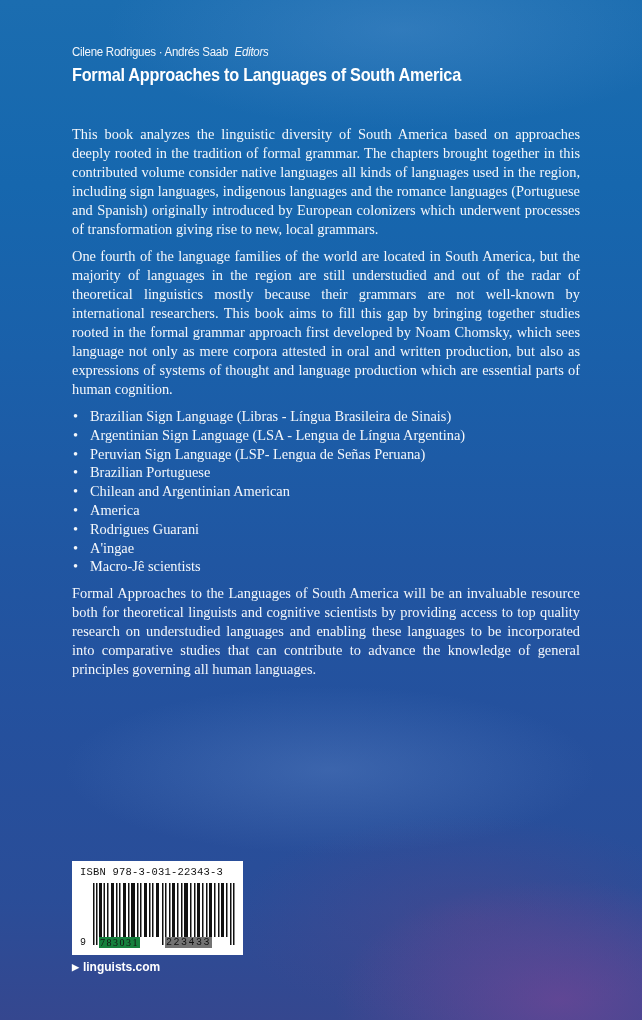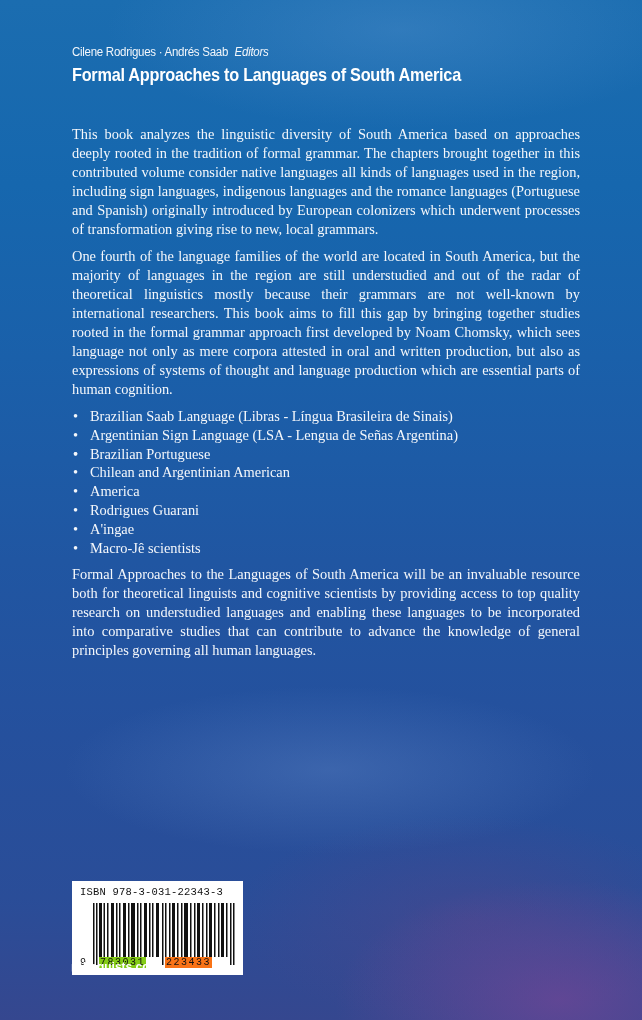--- a/index.html
+++ b/index.html
@@ -29,34 +29,34 @@
     font-family: "Liberation Serif", serif; font-size: 14.4px; line-height: 19px; color: #f4f7fb;
     text-align: justify;
   }
   .body-text p { margin: 0 4px 8px 0; }
   .body-text p.last-before-list { margin-bottom: 6px; }
   .lang-list { list-style: none; margin: 0 0 8px 0; padding: 0; }
   .lang-list li { position: relative; padding-left: 18px; text-align: left; line-height: 18.8px; }
   .lang-list li .bullet { position: absolute; left: 1px; top: 0; }
   .it { }
   .barcode-box {
-    position: absolute; left: 72px; top: 861px; width: 171px; height: 94px; background: #ffffff; margin-top: 20px;
+    position: absolute; left: 72px; top: 861px; width: 171px; height: 94px; background: #ffffff;
   }
   .isbn-text {
     position: absolute; left: 8px; top: 5px; font-family: "Liberation Mono", monospace; font-size: 10.5px; color: #111;
     letter-spacing: 0.2px; white-space: nowrap;
   }
   .bars { position: absolute; left: 21px; top: 22px; width: 142px; height: 62px; }
   .ean-digits {
     position: absolute; left: 8px; top: 76px; font-family: "Liberation Mono", monospace; font-size: 10px; color: #111;
     white-space: nowrap;
   }
   .ean-first { position: absolute; left: 0; }
-  .ean-g1 { position: absolute; left: 19px; letter-spacing: 1.5px; background: #84cc16; padding: 0 1px; }
-  .ean-g2 { position: absolute; left: 85px; letter-spacing: 1.5px; background: #f97316; padding: 0 1px; }
+  .ean-g1 { position: absolute; left: 19px; letter-spacing: 1.5px; background: #15803d; padding: 0 1px; font-family: Liberation Serif, serif; }
+  .ean-g2 { position: absolute; left: 85px; letter-spacing: 1.5px; background: #737373; padding: 0 1px; }
   .publisher-link {
     position: absolute; left: 72px; top: 960px; font-family: "Liberation Sans", sans-serif;
     font-size: 12px; font-weight: bold; color: #ffffff; text-decoration: none; display: flex; align-items: center;
   }
   .publisher-link .arrow { font-size: 9px; margin-right: 4px; }
 </style>
 </head>
 <body>
 
 <div class="cover">
@@ -66,23 +66,23 @@
     <span class="role">Editors</span>
   </div>
 
   <div class="title">Formal Approaches to Languages of South America</div>
 
   <div class="body-text">
     <p>This book analyzes the linguistic diversity of South America based on approaches deeply rooted in the tradition of formal grammar. The chapters brought together in this contributed volume consider native languages all kinds of languages used in the region, including sign languages, indigenous languages and the romance languages (Portuguese and Spanish) originally introduced by European colonizers which underwent processes of transformation giving rise to new, local grammars.</p>
     <p>One fourth of the language families of the world are located in South America, but the majority of languages in the region are still understudied  and out of the radar of theoretical linguistics mostly because their grammars are not well-known by international researchers. This book aims to fill this gap by bringing together studies rooted in the formal grammar approach first developed by Noam Chomsky, which sees language not only as mere corpora attested in oral and written production, but also as expressions of systems of thought and language production which are essential parts of human cognition.</p>
 
     <ul class="lang-list">
-      <li><span class="bullet">•</span><span>Brazilian Saab Language (Libras - Língua Brasileira de Sinais)</span></li>
-      <li><span class="bullet">•</span><span>Argentinian Sign Language (LSA - Lengua de Señas Argentina)</span></li>
-      <li><span class="bullet">•</span></li>
+      <li><span class="bullet">•</span><span>Brazilian Sign Language (Libras - Língua Brasileira de Sinais)</span></li>
+      <li><span class="bullet">•</span><span>Argentinian Sign Language (LSA - Lengua de Língua Argentina)</span></li>
+      <li><span class="bullet">•</span><span>Peruvian Sign Language (LSP- Lengua de Señas Peruana)</span></li>
       <li><span class="bullet">•</span><span>Brazilian Portuguese</span></li>
       <li><span class="bullet">•</span><span>Chilean and Argentinian American</span></li>
       <li><span class="bullet">•</span><span>America</span></li>
       <li><span class="bullet">•</span><span>Rodrigues Guarani</span></li>
       <li><span class="bullet">•</span><span>A'ingae</span></li>
       <li><span class="bullet">•</span><span>Macro-Jê scientists</span></li>
     </ul>
 
     <p><span class="it">Formal Approaches to the Languages of South America</span><span> will be an invaluable resource both for theoretical linguists and cognitive scientists by providing access to top quality research on understudied languages and enabling these languages to be incorporated into comparative studies that can contribute to advance the knowledge of general principles governing all human languages.</span></p>
   </div>

